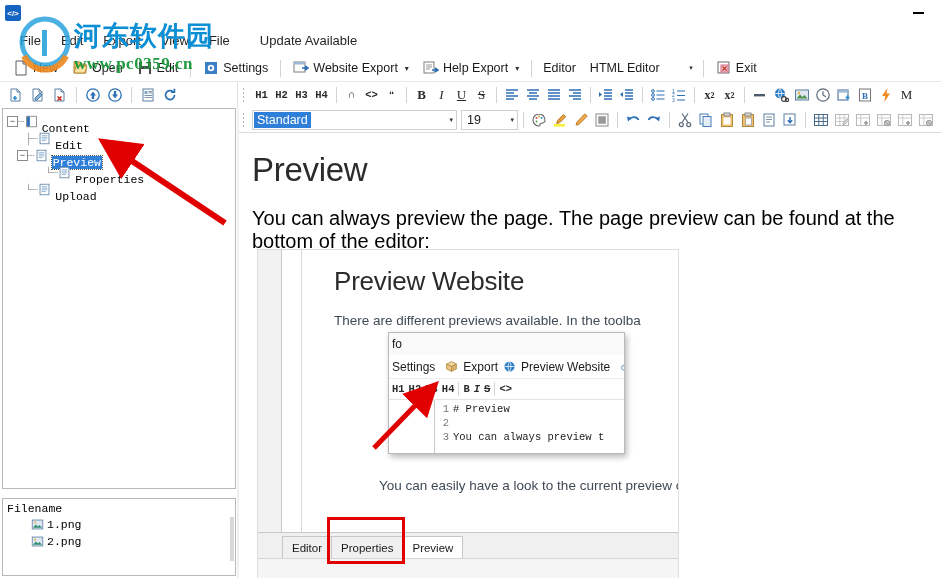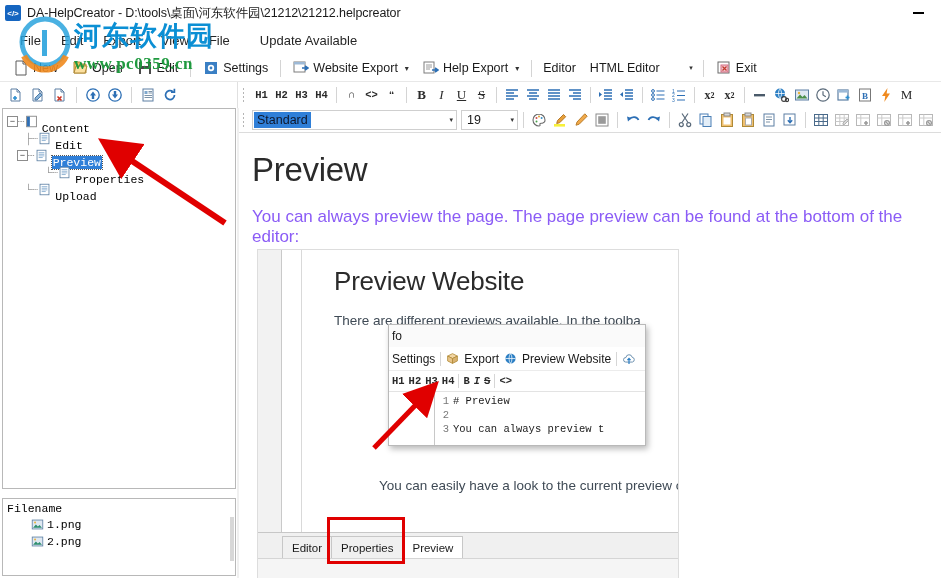--- a/index.html
+++ b/index.html
@@ -128,21 +128,21 @@
     display: flex; align-items: center; padding-left: 4px; gap: 1px;
     border-bottom: 1px solid #dcdcdc;
     overflow: hidden;
   }
   .style-combo {
     width: 205px; height: 20px; background: #fff; border: 1px solid #cfcfcf;
     display: flex; align-items: center; justify-content: space-between;
     padding: 0 3px 0 0; flex: none;
   }
   .style-combo .sel {
-    background: #2f7fd8; color: #0f172a; font-size: 12.5px;
+    background: #2f7fd8; color: #ffffff; font-size: 12.5px;
     padding: 1px 3px; margin-left: 1px;
   }
   .size-combo {
     width: 57px; height: 20px; background: #fff; border: 1px solid #cfcfcf;
     display: flex; align-items: center; justify-content: space-between;
     padding: 0 3px 0 5px; margin-left: 3px; flex: none;
     font-size: 12.5px; color: #1a1a1a;
   }
   .cb-arrow { font-size: 7px; color: #333; }
 
@@ -194,21 +194,21 @@
   
   .content {
     position: absolute; left: 240px; top: 133px; width: 701px; height: 445px;
     background: #ffffff; overflow: hidden;
   }
   .doc-h1 {
     font-size: 33px; font-weight: normal; color: #2b2b2b;
     margin: 18px 0 0 12px; letter-spacing: -0.3px;
   }
   .doc-p {
-    font-size: 17px; color: #8b5cf6; margin: 18px 0 0 12px;
+    font-size: 20px; color: #000000; margin: 18px 0 0 12px;
   }
 
   
   .shot {
     position: absolute; left: 18px; top: 117px;
     width: 420px; height: 328px;
     background: #ffffff;
     box-shadow: 0 0 0 1px #dddddd;
     overflow: hidden;
   }
@@ -227,21 +227,21 @@
   .shot-h1 {
     font-size: 26px; color: #2b2b2b; margin: 16px 0 0 31px; font-weight: normal;
     letter-spacing: -0.2px; white-space: nowrap;
   }
   .shot-p {
     font-size: 13.5px; color: #3f4a55; margin: 16px 0 0 31px; white-space: nowrap;
   }
 
   
   .inner-shot {
-    position: absolute; left: 85px; top: 74px; width: 258px; height: 122px;
+    position: absolute; left: 85px; top: 82px; width: 237px; height: 122px;
     background: #be185d;
     border: 1px solid #b9b9b9;
     box-shadow: 2px 3px 6px rgba(0,0,0,0.28);
     overflow: hidden;
   }
   .inner-menurow {
     height: 22px; background: #fafafa;
     display: flex; align-items: center; padding-left: 3px;
     font-size: 12px; color: #1a1a1a;
   }
@@ -330,21 +330,20 @@
     background: #f0f0f0;
   }
 </style>
 </head>
 <body>
 
 <div id="app">
 
   <div class="titlebar">
     <div class="title-icon">&lt;/&gt;</div>
-    <div class="title-text">DA-HelpCreator - D:\tools\桌面\河东软件园\21212\21212.helpcreator</div>
     <div class="win-btns">
       <div class="win-btn">
           <span class="minus"></span>
         </div>
     </div>
   </div>
 
   <div class="menubar">
     <div class="menu-item">File</div>
     <div class="menu-item">Edit</div>

